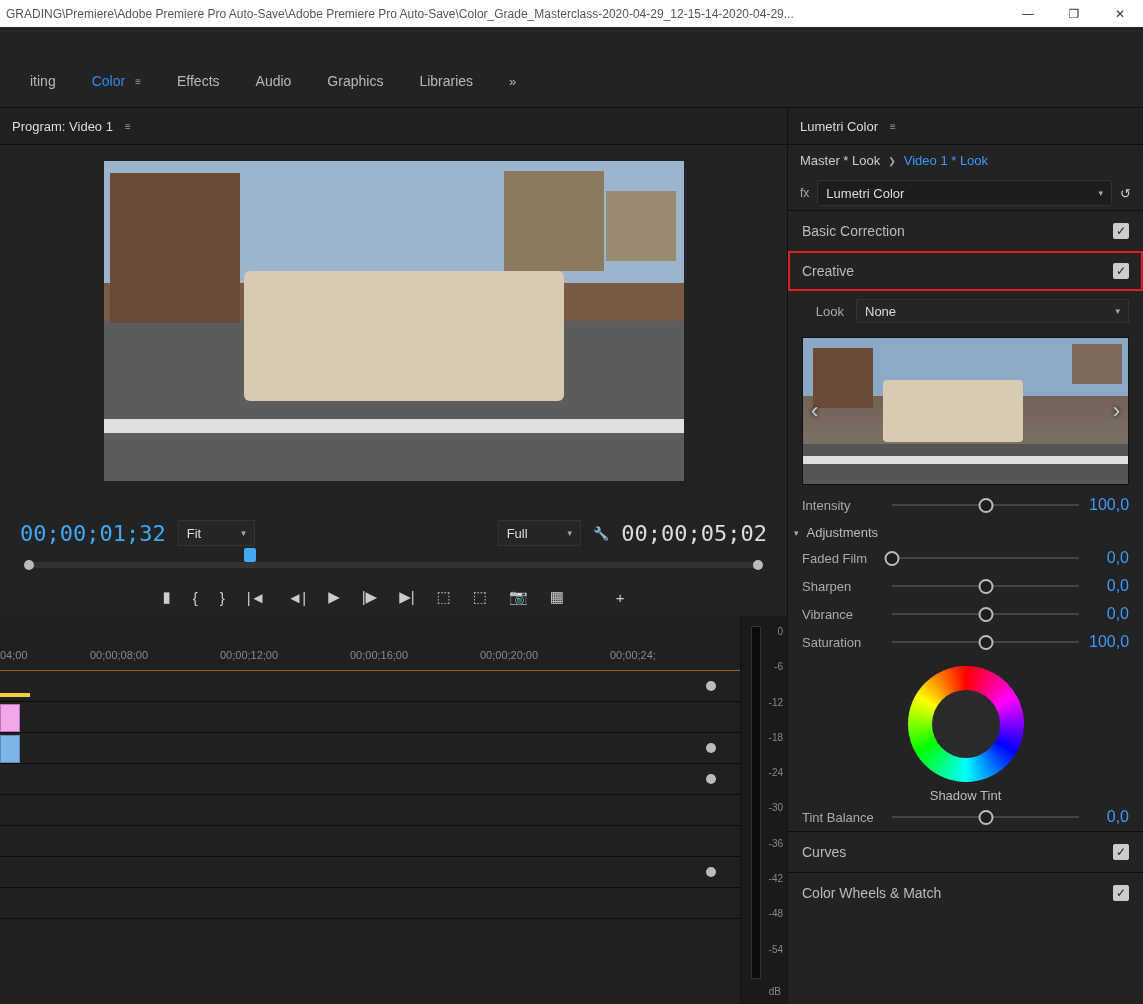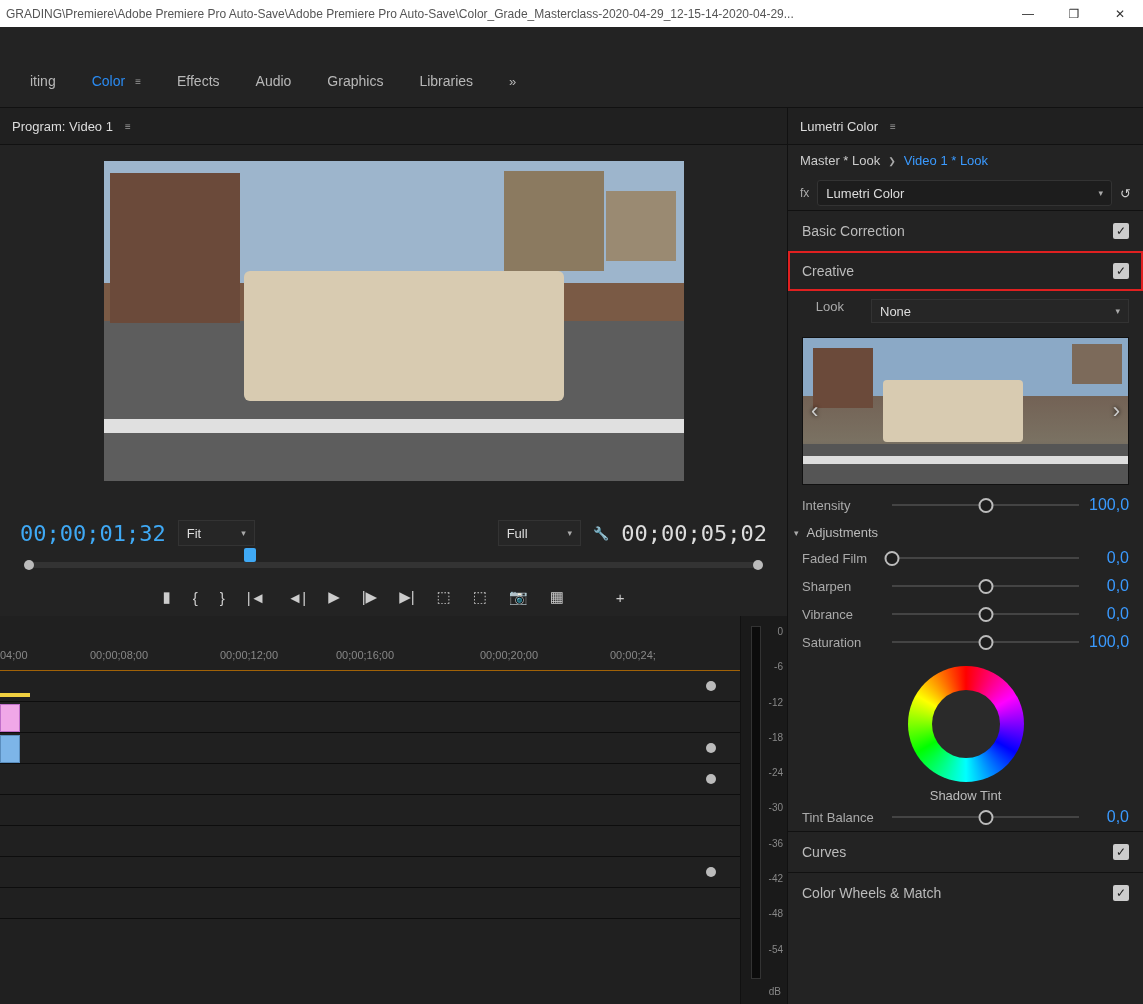--- a/index.html
+++ b/index.html
@@ -22,21 +22,21 @@
 .crumb .master{color:#ccc}
 .crumb .clip{color:#3a9aff}
 .fx-row{display:flex;align-items:center;padding:4px 12px;gap:8px}
 .fx-row .fx{color:#aaa;font-size:12px}
 .fx-select{flex:1;background:#1d1d1d;border:1px solid #333;border-radius:3px;height:24px;display:flex;align-items:center;padding:0 8px;color:#ddd;justify-content:space-between}
 .section{border-top:1px solid #111;padding:12px 14px;position:relative}
 .section-row{display:flex;align-items:center;justify-content:space-between}
 .section-title{color:#bbb;font-size:14px}
 .chk{width:16px;height:16px;background:#ccc;border-radius:2px;display:flex;align-items:center;justify-content:center;color:#222;font-size:12px}
 .section.highlighted{border:2px solid #e02020;padding:10px 12px}
-.look-row{display:flex;align-items:flex-start;gap:27px;padding:8px 14px}
+.look-row{display:flex;align-items:center;gap:12px;padding:8px 14px}
 .look-row .lbl{color:#aaa;width:42px;text-align:right}
 .look-select{flex:1;background:#262626;border:1px solid #333;height:22px;display:flex;align-items:center;padding:0 8px;color:#ddd;justify-content:space-between}
 .preview{margin:6px 14px;height:146px;background:linear-gradient(#8ba9c6 0%,#8ba9c6 40%,#736255 40%,#7a7162 70%,#555 100%);position:relative;border:1px solid #111}
 .preview .building{position:absolute;top:10px;left:10px;width:60px;height:60px;background:#6b4a3a}
 .preview .building2{position:absolute;top:6px;right:6px;width:50px;height:40px;background:#7c6a5a}
 .preview .van{position:absolute;top:42px;left:80px;width:140px;height:62px;background:#d8cbb1;border-radius:4px}
 .preview .road{position:absolute;bottom:0;left:0;right:0;height:40px;background:#555}
 .preview .stripe{position:absolute;bottom:20px;left:0;right:0;height:8px;background:#ddd}
 .arrow-l,.arrow-r{position:absolute;top:50%;transform:translateY(-50%);color:#ccc;font-size:22px;text-shadow:0 0 4px #000;padding:6px}
 .arrow-l{left:2px}.arrow-r{right:2px}
@@ -173,21 +173,21 @@
         <span class="t-btn" style="margin-left:30px">+</span>
       </div>
     </div>
 
     <div class="timeline">
       <div class="tl-main">
         <div class="ruler">
           <span style="left:0">04;00</span>
           <span style="left:90px">00;00;08;00</span>
           <span style="left:220px">00;00;12;00</span>
-          <span style="left:336px">00;00;16;00</span>
+          <span style="left:350px">00;00;16;00</span>
           <span style="left:480px">00;00;20;00</span>
           <span style="left:610px">00;00;24;</span>
         </div>
         <div class="yellow-line"></div>
         <div class="track">
             <div class="kf"></div>
           </div>
         <div class="track">
           <div class="clip-pink"></div>
         </div>

